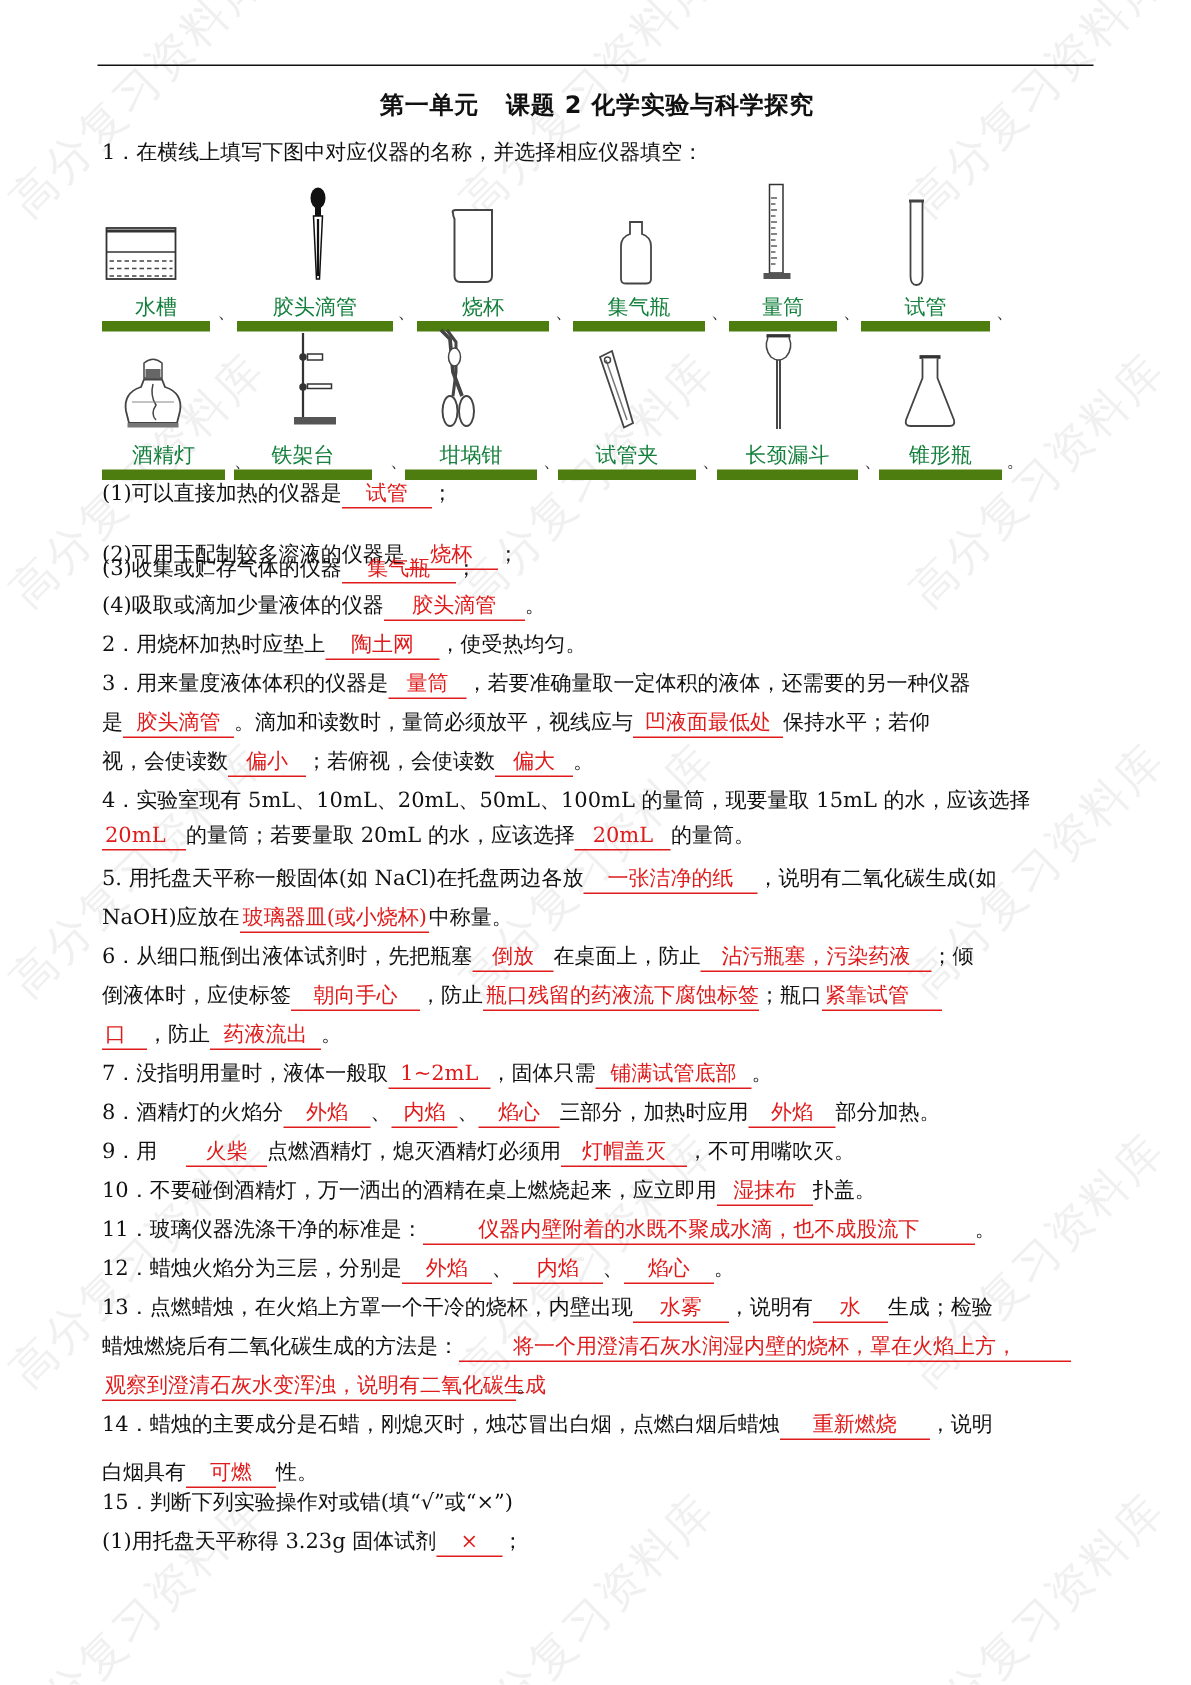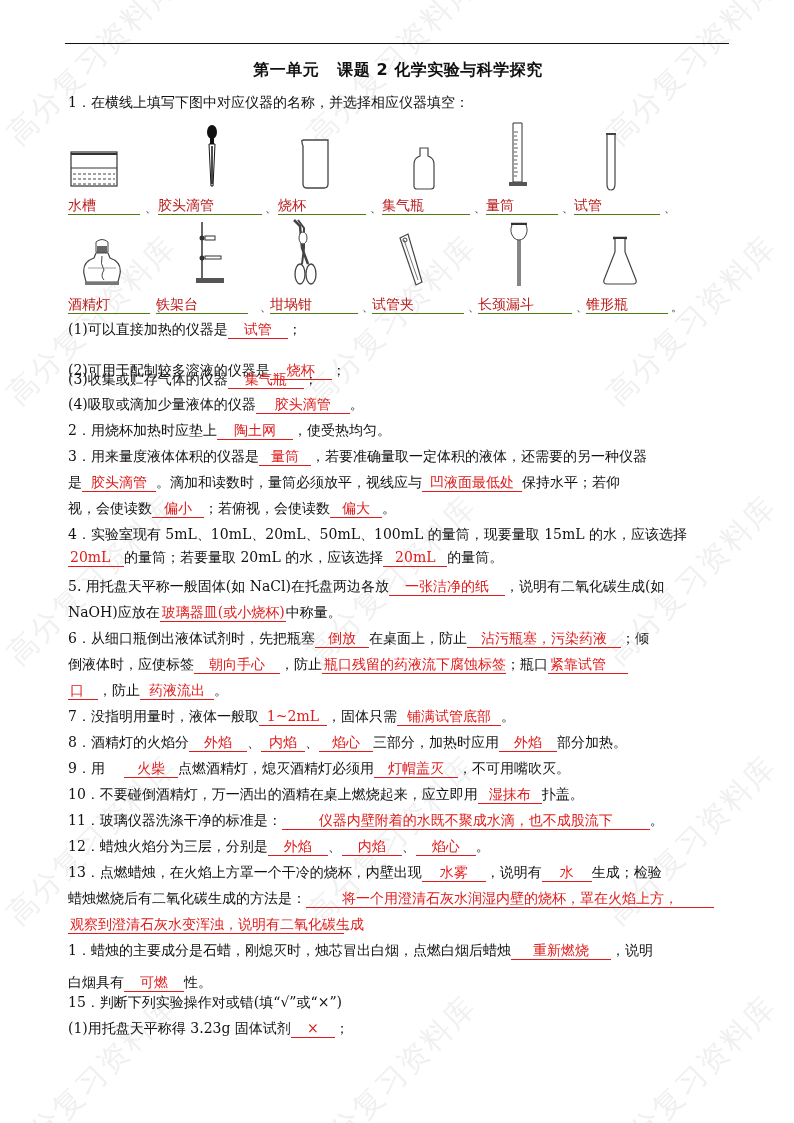--- a/index.html
+++ b/index.html
@@ -12,21 +12,21 @@
   .top-rule { position: absolute; left: 65px; top: 43px; width: 664px; height: 1px; background: #111; }
   .title { position: absolute; top: 60px; left: 0; width: 660px; text-align: center;
            font-family: "DejaVu Sans", sans-serif; font-weight: bold; font-size: 16px; letter-spacing: 0.5px; }
   .title .gap { display: inline-block; width: 18px; }
   .line { position: absolute; left: 0; font-size: 14px; line-height: 20px; white-space: nowrap; }
   .ans { color: #e01b1b; border-bottom: 1px solid #e01b1b; display: inline-block; text-align: center;
          line-height: 18px; padding: 0 2px; }
   .row-icons { position: absolute; left: 0; width: 660px; height: 80px; }
   .icon { position: absolute; }
   .labels { position: absolute; left: 0; width: 660px; font-size: 14px; }
-  .lbl { position: absolute; color: #b91c1c; border-bottom: 1px solid #4d7c0f; line-height: 18px; }
+  .lbl { position: absolute; color: #15803d; border-bottom: 7px solid #4d7c0f; text-align: center; line-height: 18px; }
   .sep { position: absolute; font-size: 12px; color: #333; }
   svg { display: block; }
 </style>
 </head>
 <body>
 
 <div class="watermarks">
   <div class="wm" style="left:-20px;top:40px;">高分复习资料库</div>
   <div class="wm" style="left:280px;top:40px;">高分复习资料库</div>
   <div class="wm" style="left:580px;top:40px;">高分复习资料库</div>
@@ -223,18 +223,18 @@
   <div class="line" style="top:784px;"><span>10．不要碰倒酒精灯，万一洒出的酒精在桌上燃烧起来，应立即用</span><span class="ans" style="width:60px;">湿抹布</span><span>扑盖。</span></div>
 
   <div class="line" style="top:810px;"><span>11．玻璃仪器洗涤干净的标准是：</span><span class="ans" style="width:364px;">仪器内壁附着的水既不聚成水滴，也不成股流下</span><span>。</span></div>
 
   <div class="line" style="top:836px;"><span>12．蜡烛火焰分为三层，分别是</span><span class="ans" style="width:56px;">外焰</span><span>、</span><span class="ans" style="width:56px;">内焰</span><span>、</span><span class="ans" style="width:56px;">焰心</span><span>。</span></div>
 
   <div class="line" style="top:862px;"><span>13．点燃蜡烛，在火焰上方罩一个干冷的烧杯，内壁出现</span><span class="ans" style="width:60px;">水雾</span><span>，说明有</span><span class="ans" style="width:46px;">水</span><span>生成；检验</span></div>
   <div class="line" style="top:888px;"><span>蜡烛燃烧后有二氧化碳生成的方法是：</span><span class="ans" style="width:404px;">将一个用澄清石灰水润湿内壁的烧杯，罩在火焰上方，</span></div>
   <div class="line" style="top:914px;"><span class="ans" style="width:272px;text-align:left;">观察到澄清石灰水变浑浊，说明有二氧化碳生成</span><span>。</span></div>
 
-  <div class="line" style="top:940px;"><span>1．蜡烛的主要成分是石蜡，刚熄灭时，烛芯冒出白烟，点燃白烟后蜡烛</span><span class="ans" style="width:96px;">重新燃烧</span><span>，说明</span></div>
+  <div class="line" style="top:940px;"><span>14．蜡烛的主要成分是石蜡，刚熄灭时，烛芯冒出白烟，点燃白烟后蜡烛</span><span class="ans" style="width:96px;">重新燃烧</span><span>，说明</span></div>
   <div class="line" style="top:928px;margin-top:44px;"><span>白烟具有</span><span class="ans" style="width:56px;">可燃</span><span>性。</span></div>
 
   <div class="line" style="top:992px;">15．判断下列实验操作对或错(填“√”或“×”)</div>
   <div class="line" style="top:1018px;"><span>(1)用托盘天平称得 3.23g 固体试剂</span><span class="ans" style="width:40px;">×</span><span>；</span></div>
 </div>
 
 </body></html>

